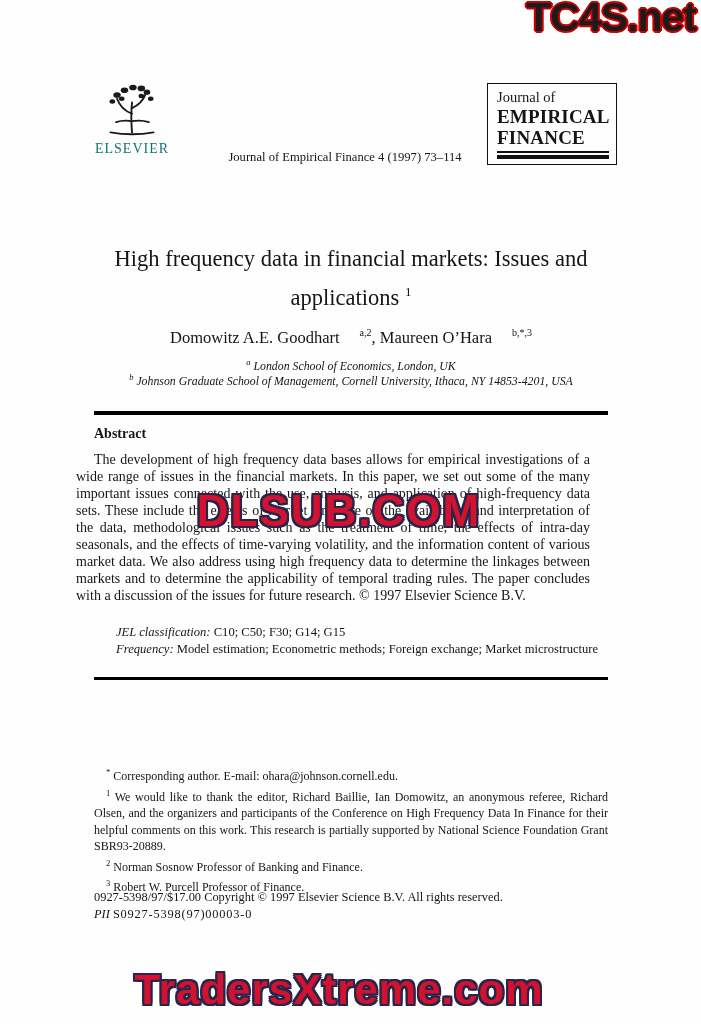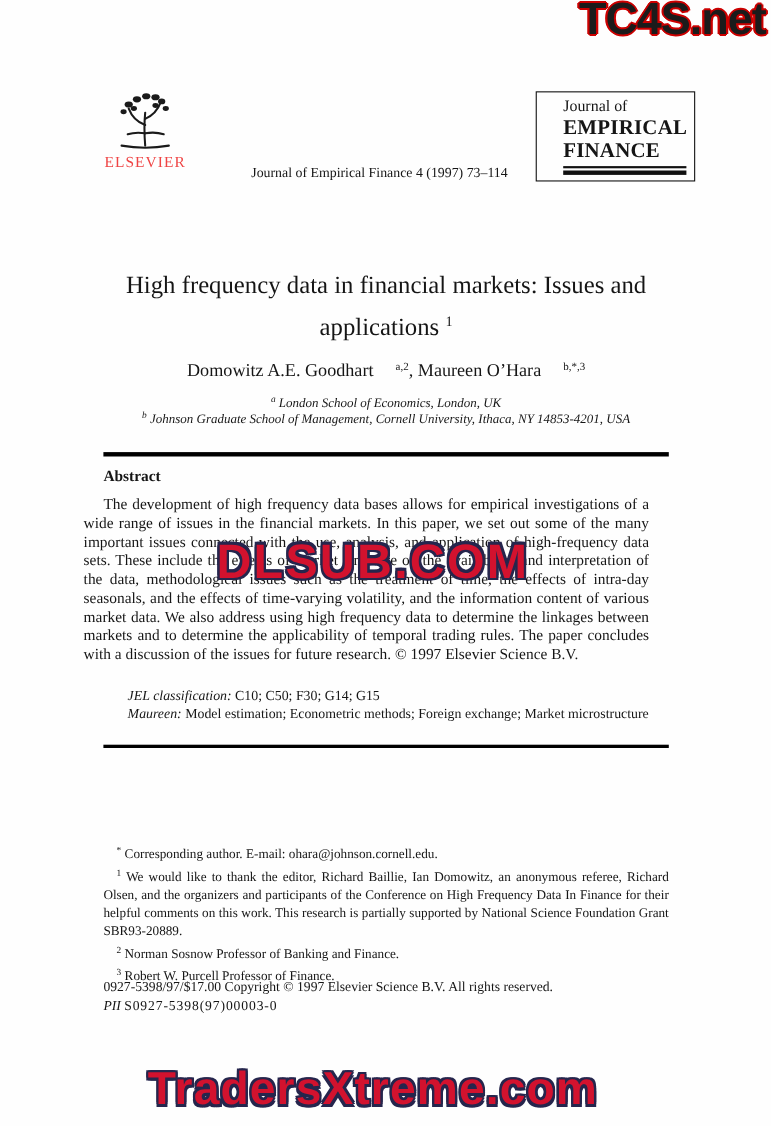--- a/index.html
+++ b/index.html
@@ -20,23 +20,23 @@
     text-shadow:-2px 0 0 var(--wm-outline,#26264d),2px 0 0 var(--wm-outline,#26264d),
                 0 -2px 0 var(--wm-outline,#26264d),0 2px 0 var(--wm-outline,#26264d),
                 -2px -2px 0 var(--wm-outline,#26264d),2px 2px 0 var(--wm-outline,#26264d),
                 2px -2px 0 var(--wm-outline,#26264d),-2px 2px 0 var(--wm-outline,#26264d);}
   .wm-mid{top:486px;font-size:44px;letter-spacing:2px;}
   .wm-bottom{top:966px;font-size:42px;letter-spacing:1px;}
 
   
   .logo{position:absolute;left:90px;top:80px;width:84px;text-align:center;}
   .logo svg{display:block;margin:0 auto;}
-  .logo-word{margin-top:3px;font-size:14px;letter-spacing:1px;color:#ef4444;}
+  .logo-word{margin-top:3px;font-size:14px;letter-spacing:1px;color:#0f766e;}
   .citation{position:absolute;left:175px;top:150px;width:340px;text-align:center;font-size:12.6px;}
-  .jbox{position:absolute;left:487px;top:83px;width:112px;border:1.5px solid #111;padding:5px 7px 5px 24px;}
+  .jbox{position:absolute;left:487px;top:83px;width:112px;border:1.5px solid #111;padding:5px 7px 5px 9px;}
   .jb1{font-size:14.5px;}
   .jb2,.jb3{font-weight:700;font-size:19px;letter-spacing:0.2px;line-height:21px;}
   .jb-thin{height:2px;background:#111;margin-top:3px;}
   .jb-thick{height:4px;background:#111;margin-top:2px;}
 
   
   .title{position:absolute;left:94px;top:242px;width:514px;margin:0;font-weight:400;
          font-size:22.5px;line-height:33px;text-align:center;}
   .title sup{font-size:13px;}
   .authors{position:absolute;left:94px;top:327px;width:514px;text-align:center;font-size:16.5px;}
@@ -126,21 +126,21 @@
   </div>
 
   <div class="rule rule-top"></div>
 
   <div class="abs-head">Abstract</div>
   <p class="abs-text">The development of high frequency data bases allows for empirical investigations of a wide range of issues in the financial markets. In this paper, we set out some of the many important issues connected with the use, analysis, and application of high-frequency data sets. These include the effects of market structure on the availability and interpretation of the data, methodological issues such as the treatment of time, the effects of intra-day seasonals, and the effects of time-varying volatility, and the information content of various market data. We also address using high frequency data to determine the linkages between markets and to determine the applicability of temporal trading rules. The paper concludes with a discussion of the issues for future research. © 1997 Elsevier Science B.V.</p>
 
   <div class="wm-mid">DLSUB.COM</div>
 
   <div class="meta meta-jel"><i>JEL classification: </i><span>C10; C50; F30; G14; G15</span></div>
-  <div class="meta meta-kw"><i>Maureen: </i><span>Model estimation; Econometric methods; Foreign exchange; Market microstructure</span></div>
+  <div class="meta meta-kw"><i>Frequency: </i><span>Model estimation; Econometric methods; Foreign exchange; Market microstructure</span></div>
 
   <div class="rule rule-bottom"></div>
 
   <div class="footnotes">
     <p class="fn"><sup>*</sup> <span>Corresponding author. E-mail: ohara@johnson.cornell.edu.</span></p>
     <p class="fn"><sup>1</sup> <span>We would like to thank the editor, Richard Baillie, Ian Domowitz, an anonymous referee, Richard Olsen, and the organizers and participants of the Conference on High Frequency Data In Finance for their helpful comments on this work. This research is partially supported by National Science Foundation Grant SBR93-20889.</span></p>
     <p class="fn"><sup>2</sup> <span>Norman Sosnow Professor of Banking and Finance.</span></p>
     <p class="fn"><sup>3</sup> <span>Robert W. Purcell Professor of Finance.</span></p>
   </div>
 

